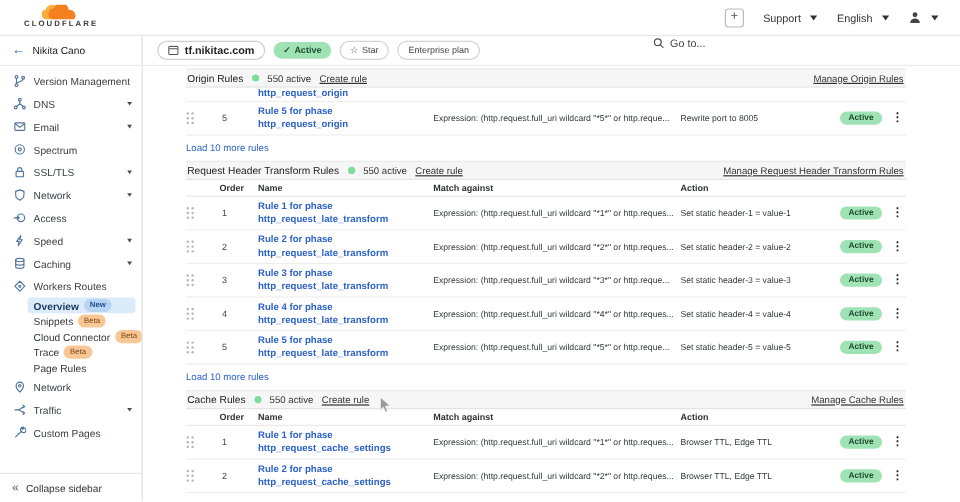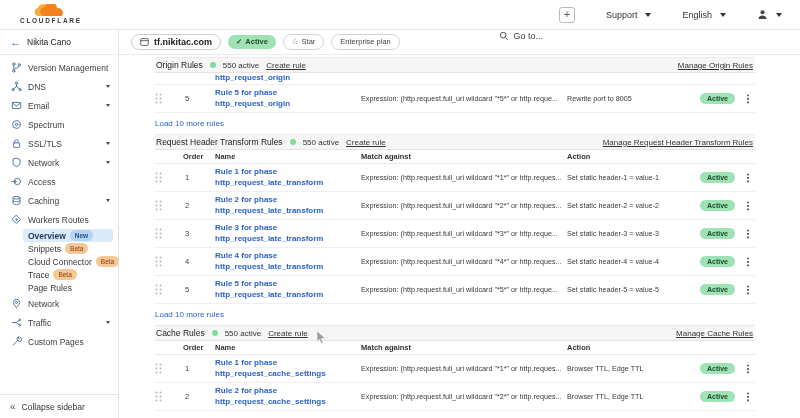--- a/index.html
+++ b/index.html
@@ -11,21 +11,21 @@
   
   .topbar { height:30px; border-bottom:1px solid #e6e6e6; display:flex; align-items:center;
             justify-content:space-between; padding:0 18px 0 20px; }
   .logo { display:flex; flex-direction:column; align-items:center; line-height:1; }
   .logo svg { width:40px; height:13px; }
   .logo .logo-text { font-size:6.5px; font-weight:bold; letter-spacing:1.7px; color:#3a3a3a; margin-top:1px; }
   .top-right { display:flex; align-items:center; gap:16px; font-size:9px; color:#333; }
   .goto { display:flex; align-items:center; gap:4px; color:#444; cursor:pointer;margin-top:42px; }
   .plusbtn { width:16px; height:16px; border:1px solid #bbb; border-radius:3px; background:#fff; color:#555;
              font-size:11px; line-height:1; display:flex; align-items:center; justify-content:center; padding:0; }
-  .hmenu { display:flex; align-items:center; gap:8px; cursor:pointer;margin-left:15px; }
+  .hmenu { display:flex; align-items:center; gap:8px; cursor:pointer; }
   .caret-down { width:0; height:0; border-left:3px solid transparent; border-right:3px solid transparent; border-top:4px solid #333; }
   
   .shell { display:flex; height:388px; }
   
   .sidebar { width:119px; border-right:1px solid #e2e2e2; display:flex; flex-direction:column; background:#fff; flex:none; }
   .acct { height:25px; border-bottom:1px solid #ececec; display:flex; align-items:center; gap:6px; padding:0 10px; }
   .back { color:#2c62c8; font-size:11px; line-height:1; cursor:pointer; }
   .acct-name { font-weight:normal; font-size:8.5px; color:#222; }
   .side-nav { flex:1; padding-top:3px; overflow:hidden; }
   .side-item { height:19px; display:flex; align-items:center; padding:0 8px 0 10px; gap:6px; font-size:8.5px; color:#3a3f44; cursor:pointer; }
@@ -180,20 +180,29 @@
             <svg viewBox="0 0 16 16">
               <circle cx="9.3" cy="8" r="4.6"></circle>
               <path d="M1.2 8h6M5.4 6l2 2-2 2"></path>
             </svg>
           </span>
           <span class="slabel">Access</span>
         </div>
         <div class="side-item">
           <span class="sicon">
             <svg viewBox="0 0 16 16">
+              <path d="M9.2 1.8 4.2 9h3l-1.2 5.2 5-7.2H8z"></path>
+            </svg>
+          </span>
+          <span class="slabel">Speed</span>
+          <span class="side-caret"></span>
+        </div>
+        <div class="side-item">
+          <span class="sicon">
+            <svg viewBox="0 0 16 16">
               <ellipse cx="8" cy="4" rx="5" ry="2"></ellipse>
               <path d="M3 4v8c0 1.1 2.2 2 5 2s5-.9 5-2V4M3 8c0 1.1 2.2 2 5 2s5-.9 5-2"></path>
             </svg>
           </span>
           <span class="slabel">Caching</span>
           <span class="side-caret"></span>
         </div>
         <div class="side-item">
           <span class="sicon">
             <svg viewBox="0 0 16 16">

